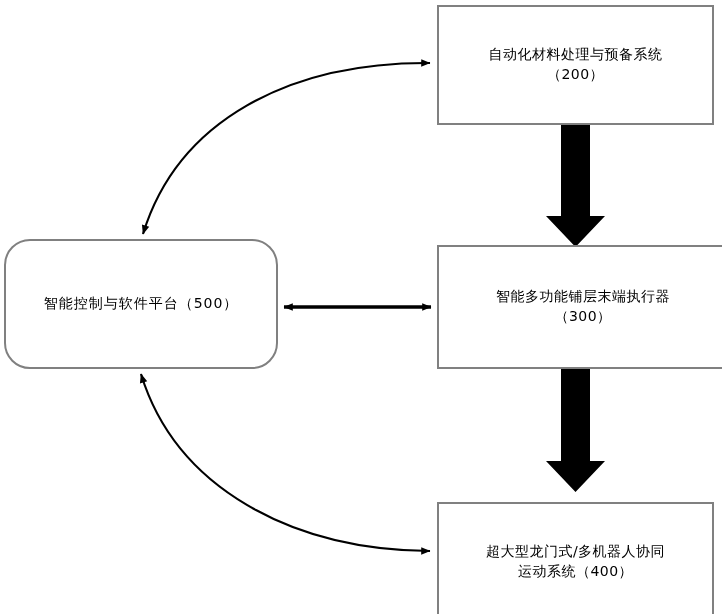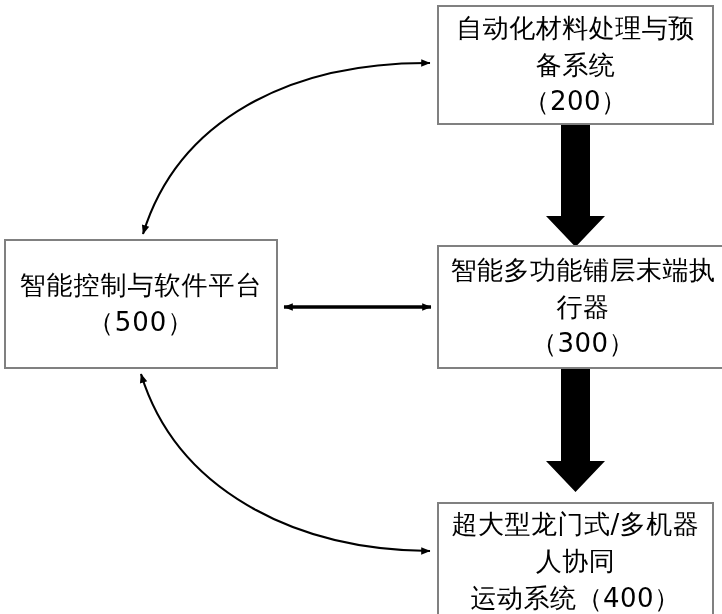--- a/index.html
+++ b/index.html
@@ -25,32 +25,33 @@
     position: absolute;
     box-sizing: border-box;
     background: #ffffff;
     border: 2px solid #808080;
     display: flex;
     align-items: center;
     justify-content: center;
     text-align: center;
   }
   .node-label {
-    font-size: 26px;
+    font-size: 14px;
     line-height: 1.42;
     color: #000000;
     letter-spacing: 0.5px;
     padding: 0 6px;
     white-space: pre-line;
   }
   #node-500 {
     left: 4px;
     top: 239px;
     width: 274px;
     height: 130px;
+    border-radius: 26px;
   }
   #node-500 .node-label {
     letter-spacing: 1px;
   }
   #node-200 {
     left: 437px;
     top: 5px;
     width: 277px;
     height: 120px;
   }

